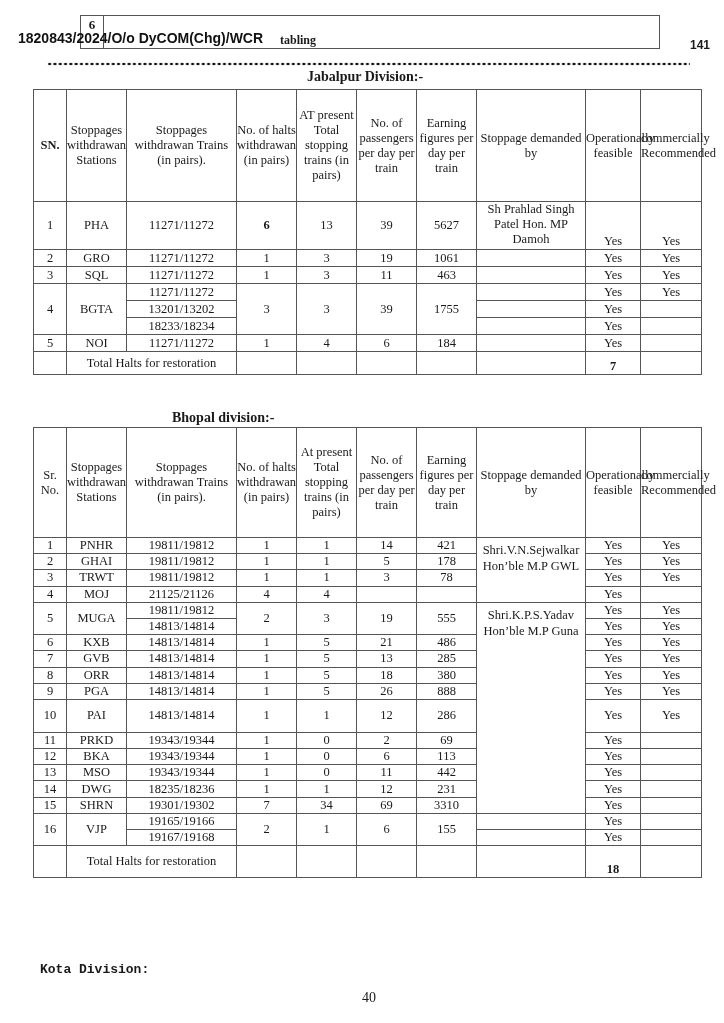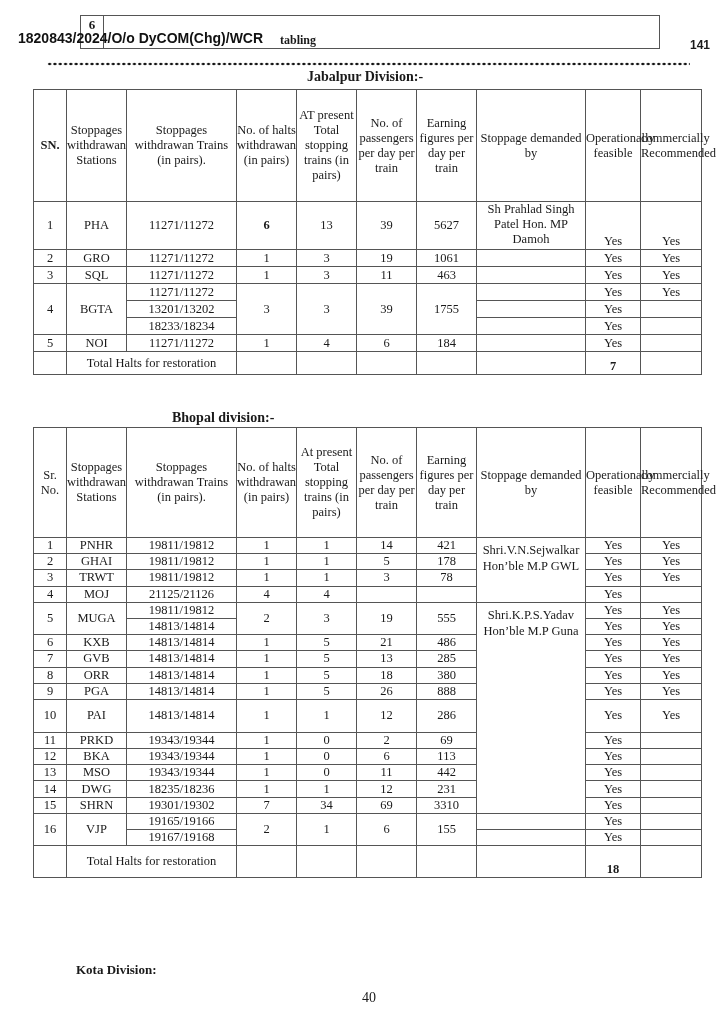--- a/index.html
+++ b/index.html
@@ -16,21 +16,21 @@
   .dots { position:absolute; left:47px; top:62px; width:643px; height:4px;
           background-image:radial-gradient(circle,#111 1.3px,transparent 1.6px);
           background-size:5.3px 4px; background-repeat:repeat-x; }
   .div-title { position:absolute; font-weight:bold; font-size:14px; }
   table { position:absolute; border-collapse:collapse; table-layout:fixed; font-size:12.5px; }
   td, th { border:1px solid #555; text-align:center; vertical-align:middle; padding:0; line-height:15px; font-weight:normal; }
   th { font-size:12.5px; }
   th.sn { font-weight:bold; }
   .bold { font-weight:bold; }
   .bottom { vertical-align:bottom; }
-  .footer-title { position:absolute; left:40px; top:962px; font-weight:bold; font-size:13px; font-family:Liberation Serif, serif;margin-left:36px; }
+  .footer-title { position:absolute; left:40px; top:962px; font-weight:bold; font-size:13px; font-family:Liberation Mono, monospace; }
   .footer-page { position:absolute; left:362px; top:990px; font-size:14px; }
 </style>
 </head>
 <body>
 
 <div class="pageno-top">141</div>
 <div class="hdr-box">
   <div class="c1">6</div>
 </div>
 <div class="fileref">1820843/2024/O/o DyCOM(Chg)/WCR</div>

